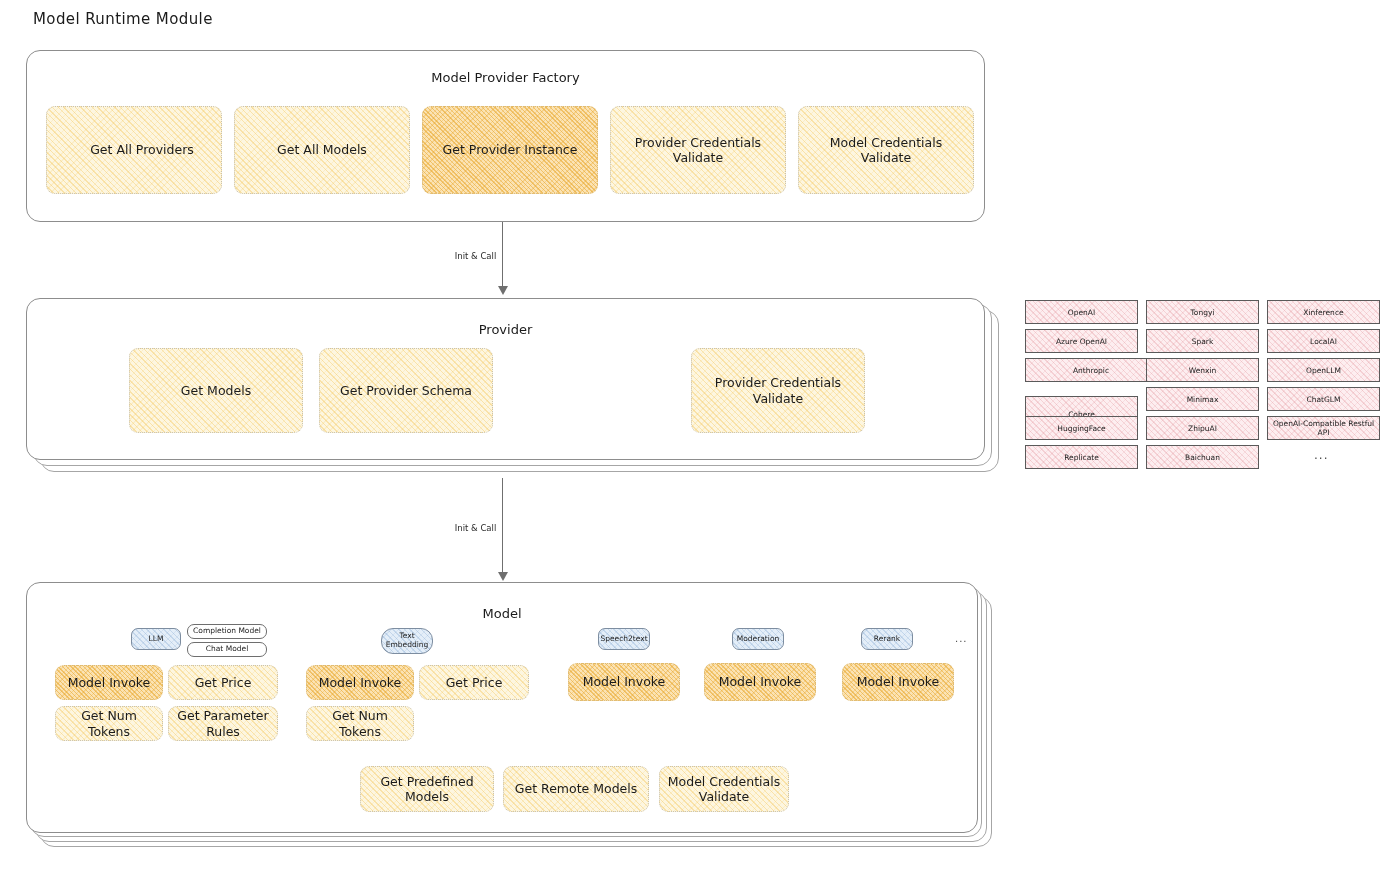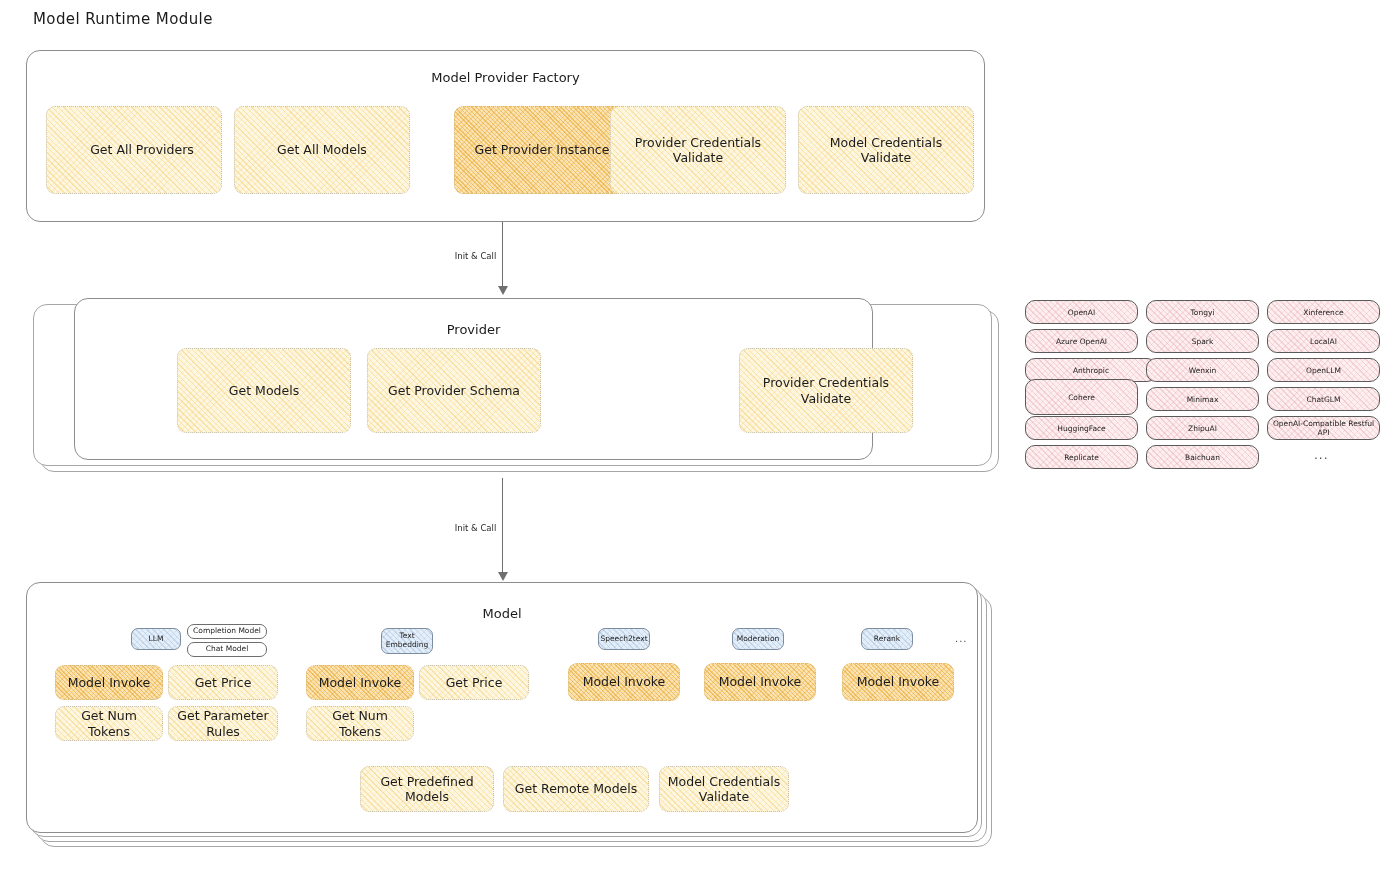--- a/index.html
+++ b/index.html
@@ -99,21 +99,21 @@
     border-color: #7d8da0;
     background-image:
       repeating-linear-gradient(45deg, rgba(120,160,205,.30) 0 1px, rgba(0,0,0,0) 1px 4px),
       repeating-linear-gradient(-45deg, rgba(120,160,205,.16) 0 1px, rgba(0,0,0,0) 1px 5px);
   }
 
   
   .pill {
     position: absolute;
     box-sizing: border-box;
-    border-radius: 10px;
+    border-radius: 0;
     border: 1.2px solid #5a5a5a;
     display: flex;
     align-items: center;
     justify-content: center;
     text-align: center;
     font-size: 7.5px;
     color: #1b1b1b;
     background-color: #fdeef0;
     background-image:
       repeating-linear-gradient(45deg, rgba(222,132,140,.28) 0 1px, rgba(0,0,0,0) 1px 4px),
@@ -154,47 +154,47 @@
 </head>
 <body>
 
 <div class="page-title">Model Runtime Module</div>
 
 <div class="sketch-card" style="left:26px; top:50px; width:959px; height:172px;">
   <div class="card-title" style="top:19px;">Model Provider Factory</div>
 
   <div class="fn-box" style="left:19px; top:55px; width:176px; height:88px;padding-left:22px;">Get All Providers</div>
   <div class="fn-box" style="left:207px; top:55px; width:176px; height:88px;">Get All Models</div>
-  <div class="fn-box hl" style="left:395px; top:55px; width:176px; height:88px;margin-left:32px;">Get Provider Instance</div>
+  <div class="fn-box hl" style="left:395px; top:55px; width:176px; height:88px;">Get Provider Instance</div>
   <div class="fn-box" style="left:583px; top:55px; width:176px; height:88px;">Provider Credentials Validate</div>
   <div class="fn-box" style="left:771px; top:55px; width:176px; height:88px;">Model Credentials Validate</div>
 </div>
 
 <div class="connector" style="left:502px; top:222px; width:1.3px; height:74px;">
   <div class="line" style="height:64px;"></div>
   <div class="head" style="top:64px;"></div>
   <div class="lbl" style="top:29px;">Init &amp; Call</div>
 </div>
 
 <div class="stack-layer" style="left:40px; top:310px; width:959px; height:162px;"></div>
 <div class="stack-layer" style="left:33px; top:304px; width:959px; height:162px;"></div>
-<div class="sketch-card" style="left:26px; top:298px; width:799px; height:162px; z-index:1;margin-left:48px;">
+<div class="sketch-card" style="left:26px; top:298px; width:959px; height:162px; z-index:1;">
   <div class="card-title" style="top:23px;">Provider</div>
 
   <div class="fn-box" style="left:102px; top:49px; width:174px; height:85px;">Get Models</div>
   <div class="fn-box" style="left:292px; top:49px; width:174px; height:85px;">Get Provider Schema</div>
   <div class="fn-box" style="left:664px; top:49px; width:174px; height:85px;">Provider Credentials Validate</div>
 </div>
 
 <div style="position:absolute; left:1025px; top:300px; width:356px; height:180px;">
 
   <div class="pill" style="left:0px; top:0px; width:113px; height:24px;">OpenAI</div>
   <div class="pill" style="left:0px; top:29px; width:113px; height:24px;">Azure OpenAI</div>
   <div class="pill" style="left:0px; top:58px; width:132px; height:24px;">Anthropic</div>
-  <div class="pill" style="left:0px; top:79px; width:113px; height:36px;">Cohere</div>
+  <div class="pill" style="left:0px; top:96px; width:113px; height:36px;">Cohere</div>
   <div class="pill" style="left:0px; top:116px; width:113px; height:24px;">HuggingFace</div>
   <div class="pill" style="left:0px; top:145px; width:113px; height:24px;">Replicate</div>
 
   <div class="pill" style="left:121px; top:0px; width:113px; height:24px;">Tongyi</div>
   <div class="pill" style="left:121px; top:29px; width:113px; height:24px;">Spark</div>
   <div class="pill" style="left:121px; top:58px; width:113px; height:24px;">Wenxin</div>
   <div class="pill" style="left:121px; top:87px; width:113px; height:24px;">Minimax</div>
   <div class="pill" style="left:121px; top:116px; width:113px; height:24px;">ZhipuAI</div>
   <div class="pill" style="left:121px; top:145px; width:113px; height:24px;">Baichuan</div>
 
@@ -220,21 +220,21 @@
 
   <div class="badge blue" style="left:104px; top:45px; width:50px; height:22px;">LLM</div>
   <div class="badge" style="left:160px; top:41px; width:80px; height:15px;">Completion Model</div>
   <div class="badge" style="left:160px; top:59px; width:80px; height:15px;">Chat Model</div>
 
   <div class="fn-box hl" style="left:28px; top:82px; width:108px; height:35px;">Model Invoke</div>
   <div class="fn-box" style="left:141px; top:82px; width:110px; height:35px;">Get Price</div>
   <div class="fn-box" style="left:28px; top:123px; width:108px; height:35px;">Get Num Tokens</div>
   <div class="fn-box" style="left:141px; top:123px; width:110px; height:35px;">Get Parameter Rules</div>
 
-  <div class="badge blue" style="left:354px; top:45px; width:52px; height:26px;">Text Embedding</div>
+  <div class="badge blue" style="left:354px; top:45px; width:52px; height:26px;border-radius:12px;">Text Embedding</div>
 
   <div class="fn-box hl" style="left:279px; top:82px; width:108px; height:35px;">Model Invoke</div>
   <div class="fn-box" style="left:392px; top:82px; width:110px; height:35px;">Get Price</div>
   <div class="fn-box" style="left:279px; top:123px; width:108px; height:35px;">Get Num Tokens</div>
 
   <div class="badge blue" style="left:571px; top:45px; width:52px; height:22px;">Speech2text</div>
   <div class="fn-box hl" style="left:541px; top:80px; width:112px; height:38px;">Model Invoke</div>
 
   <div class="badge blue" style="left:705px; top:45px; width:52px; height:22px;">Moderation</div>
   <div class="fn-box hl" style="left:677px; top:80px; width:112px; height:38px;">Model Invoke</div>

